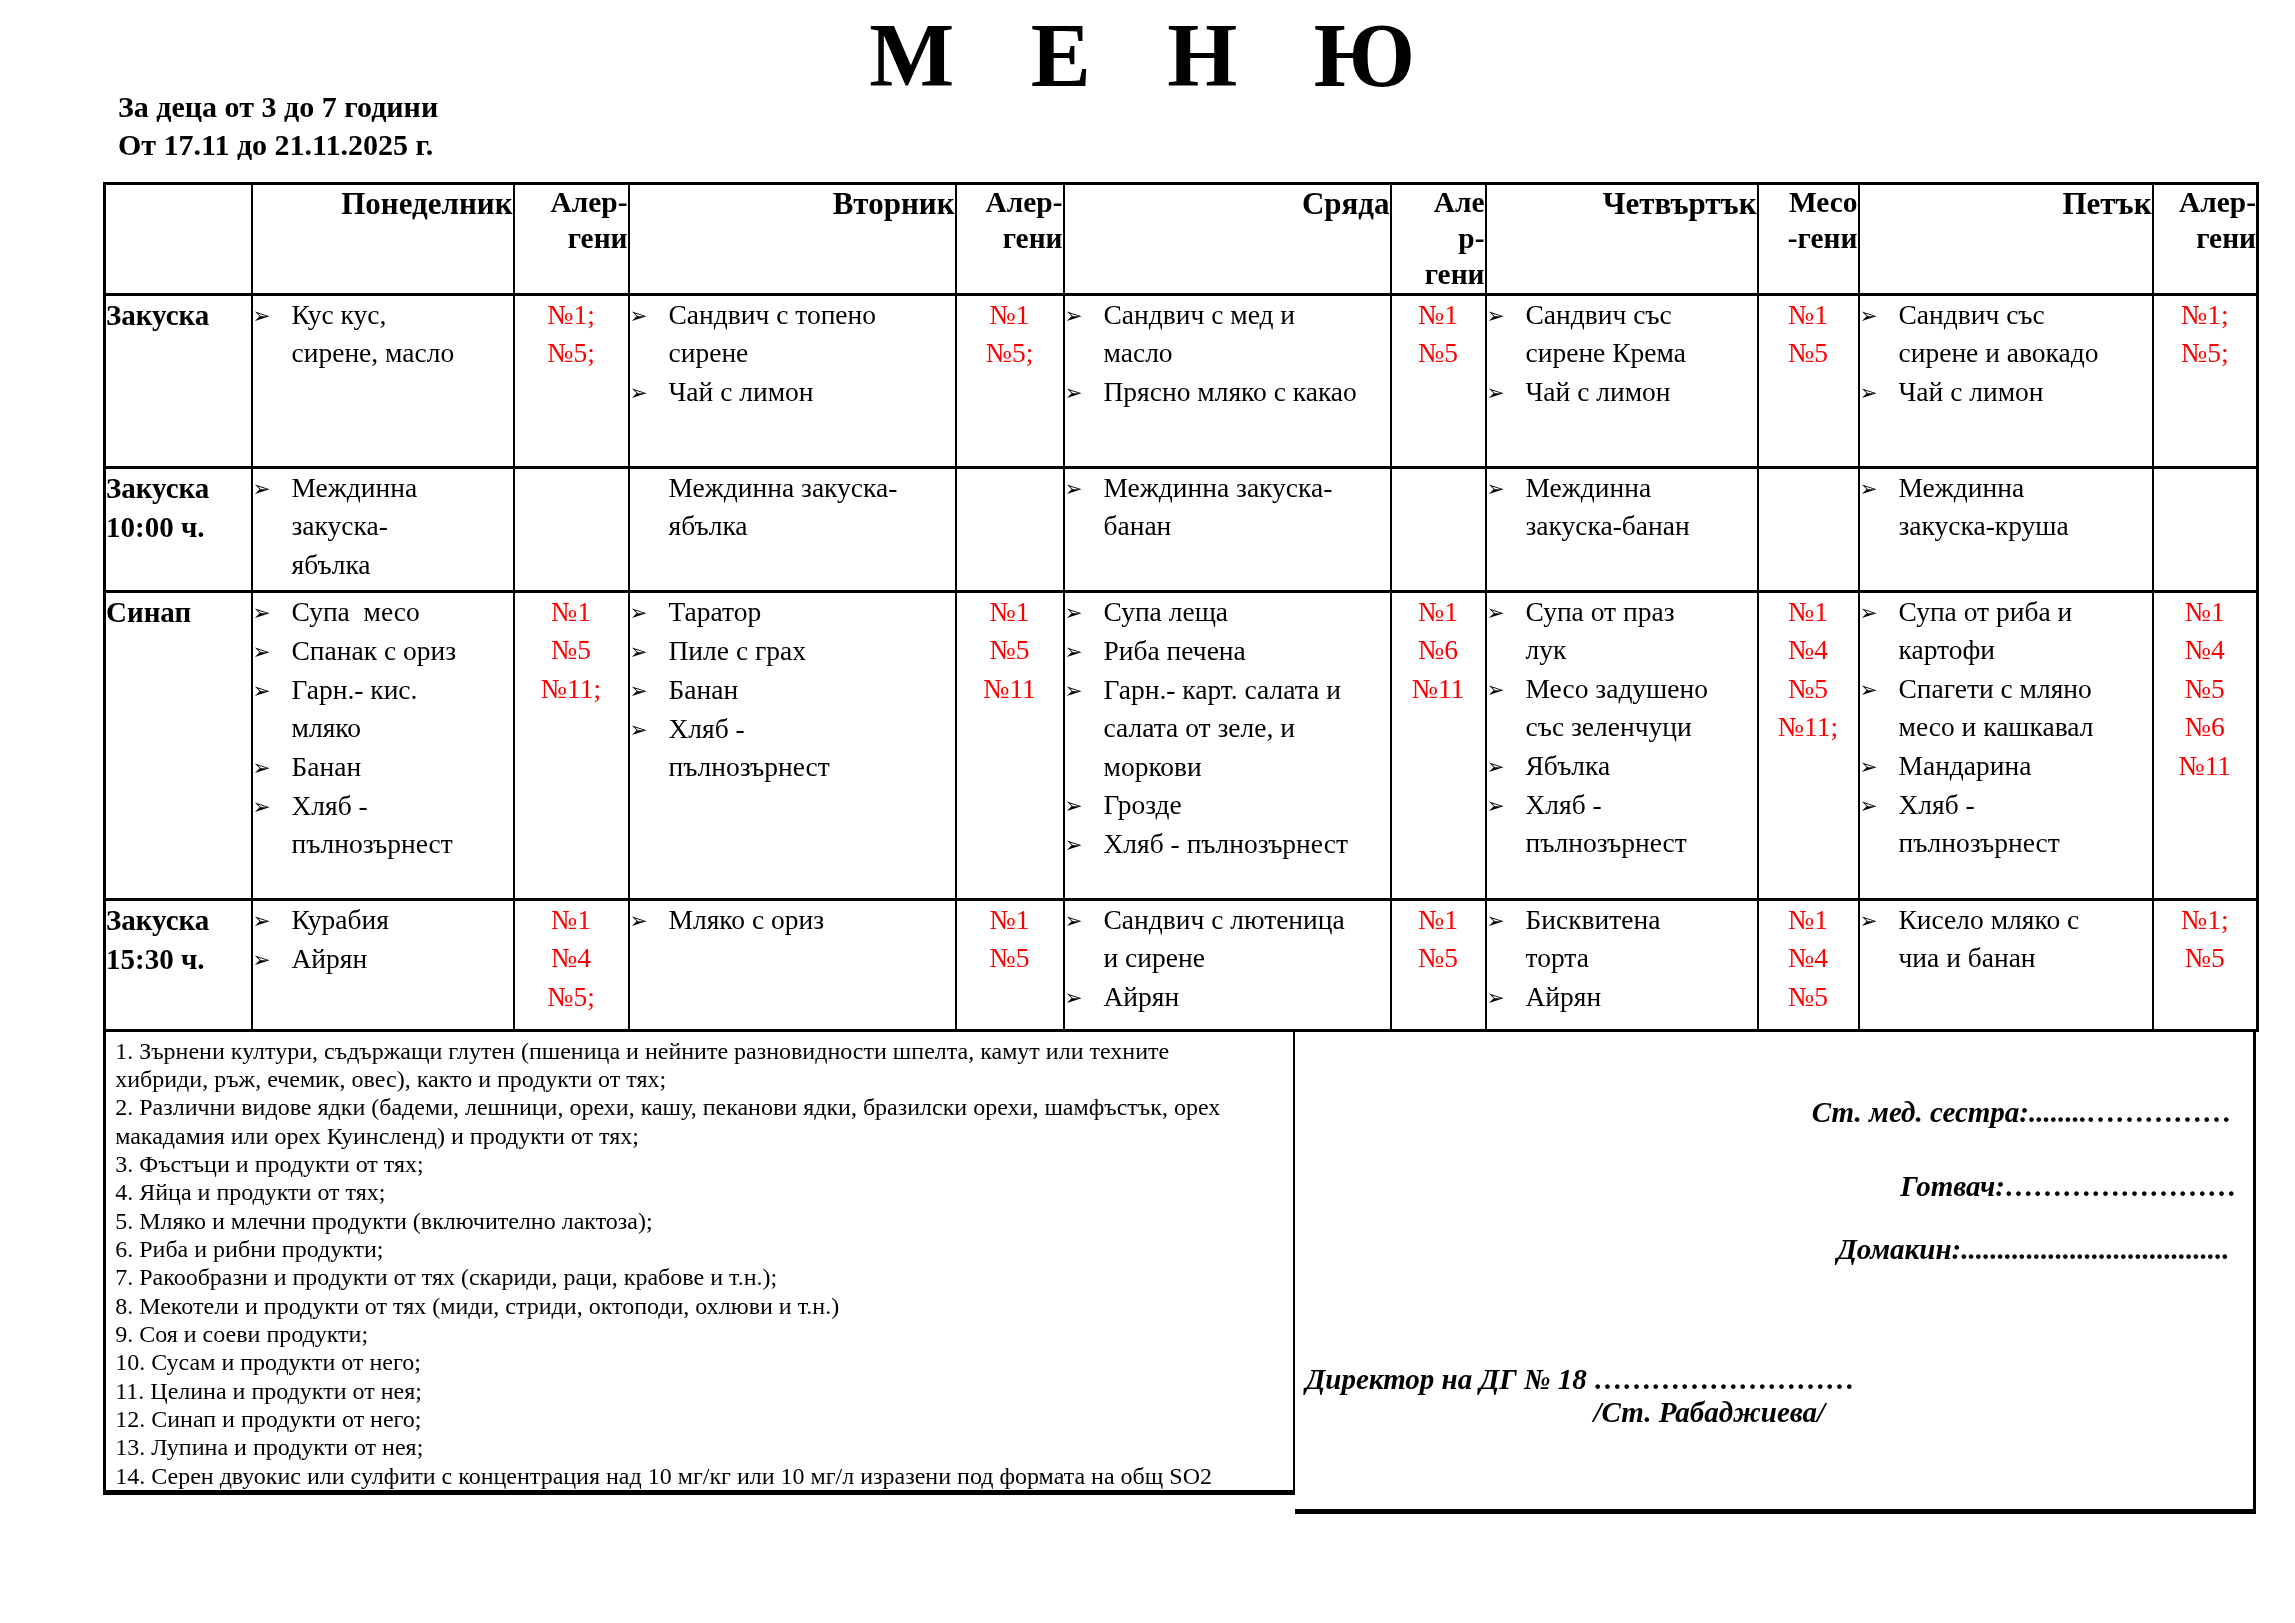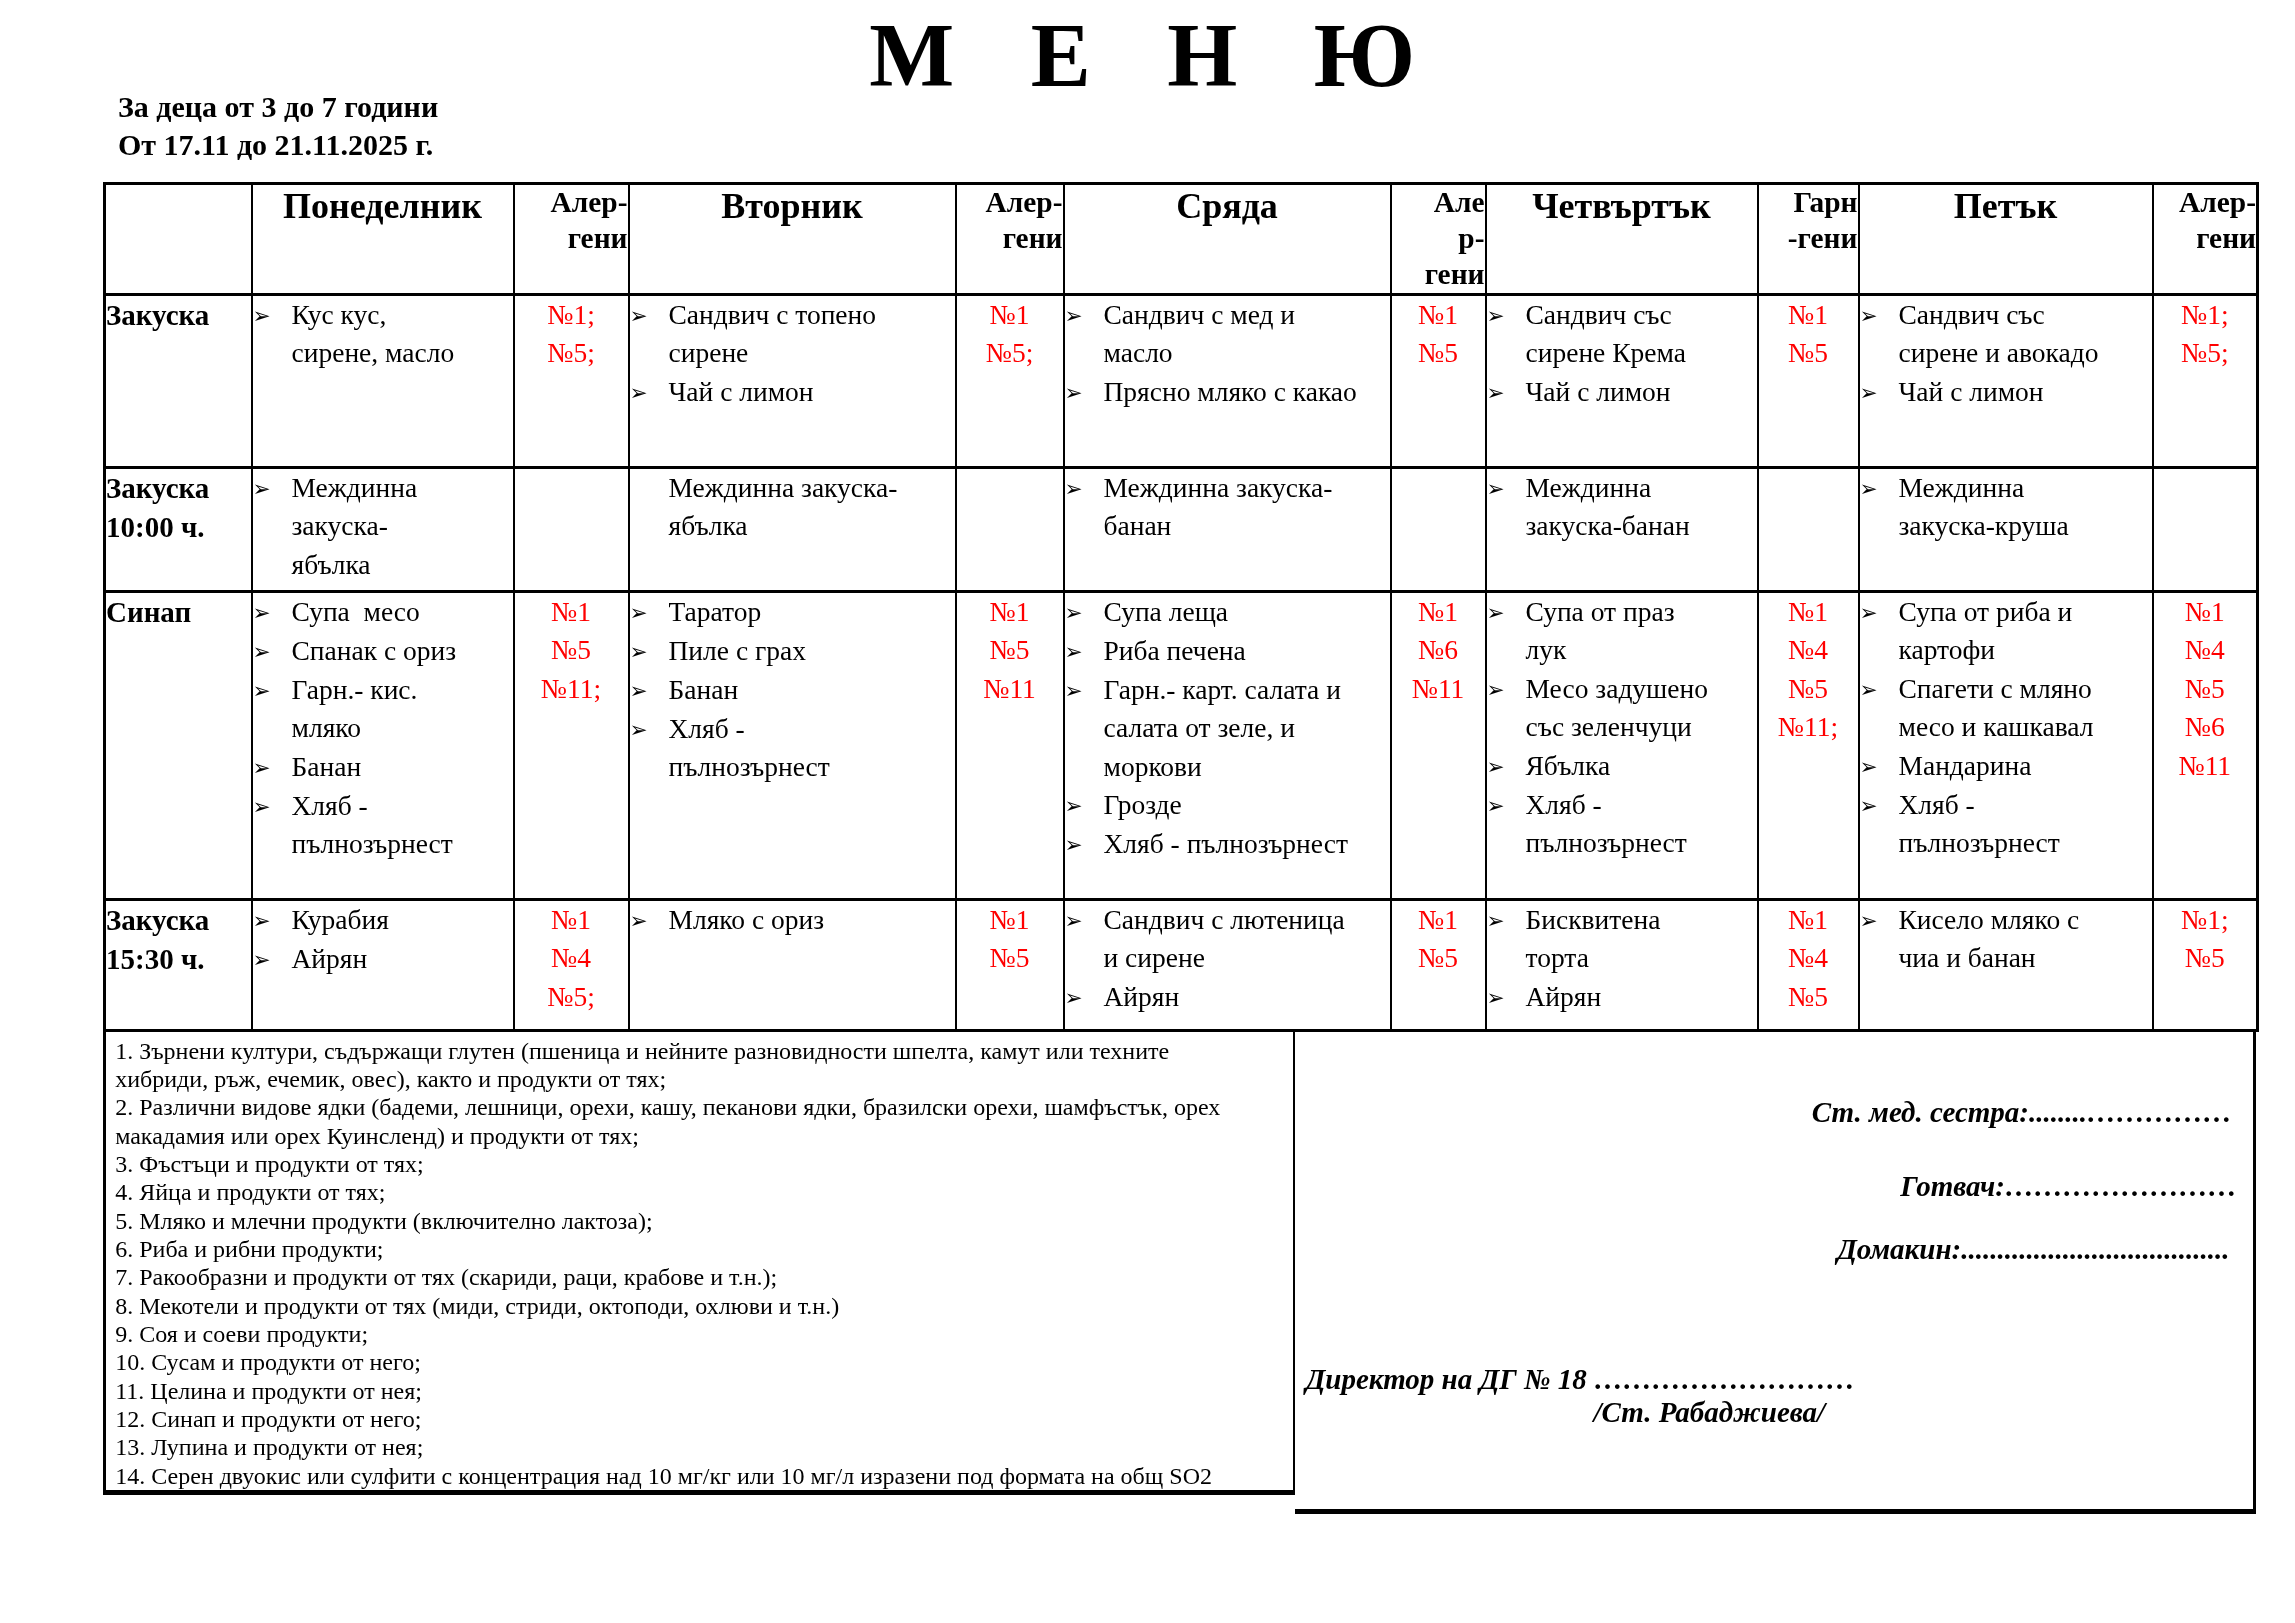--- a/index.html
+++ b/index.html
@@ -27,21 +27,21 @@
   table.menu td, table.menu th{
     border-left:2.6px solid #000;border-right:2.6px solid #000;
     border-top:3.9px solid #000;border-bottom:3.9px solid #000;
     padding:0;vertical-align:top;overflow:hidden;
   }
   tr.hdr{height:106px;}
   tr.r0{height:173px;}
   tr.r1{height:124px;}
   tr.r2{height:308px;}
   tr.r3{height:131px;}
-  th.day{font-weight:bold;font-size:36px;line-height:1.22;text-align:center;padding-top:9.2px;}
+  th.day{font-weight:bold;font-size:31px;line-height:1.22;text-align:right;padding-top:9.2px;}
   th.alh{font-weight:bold;font-size:29.4px;line-height:1.22;text-align:right;padding-top:9.2px;}
   th.corner{background:#fff;}
   td.rowlabel, th.rowlabel{
     vertical-align:middle;font-weight:bold;font-size:29px;line-height:1.35;
     padding-left:9.2px;text-align:left;white-space:pre-wrap;
   }
   td.mcell{padding:7.9px 3.9px 0 17px;font-size:27.5px;line-height:1.4;}
   td.acell{padding-top:7.9px;text-align:center;font-size:27.5px;line-height:1.4;}
   .alval{color:#ff0000;}
   .item{display:flex;align-items:flex-start;}
@@ -108,21 +108,21 @@
             <div>гени</div>
           </th>
           <th class="day">Сряда</th>
           <th class="alh">
             <div>Але</div>
             <div>р-</div>
             <div>гени</div>
           </th>
           <th class="day">Четвъртък</th>
           <th class="alh">
-            <div>Гарн</div>
+            <div>Месо</div>
             <div>-гени</div>
           </th>
           <th class="day">Петък</th>
           <th class="alh">
             <div>Алер-</div>
             <div>гени</div>
           </th>
         </tr>
         <tr class="r0">
           <td class="rowlabel">Закуска</td>

